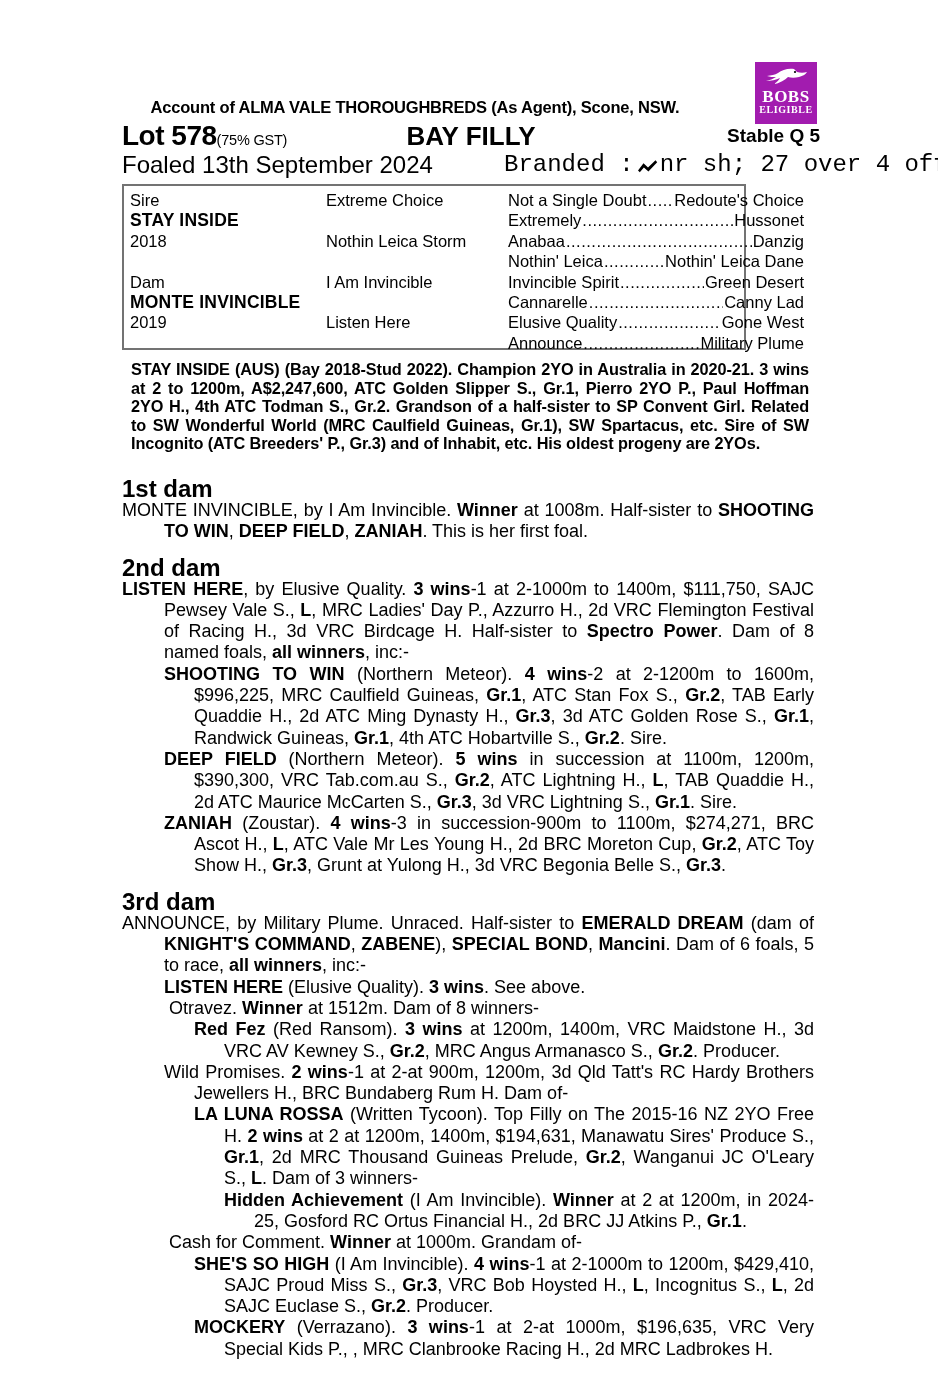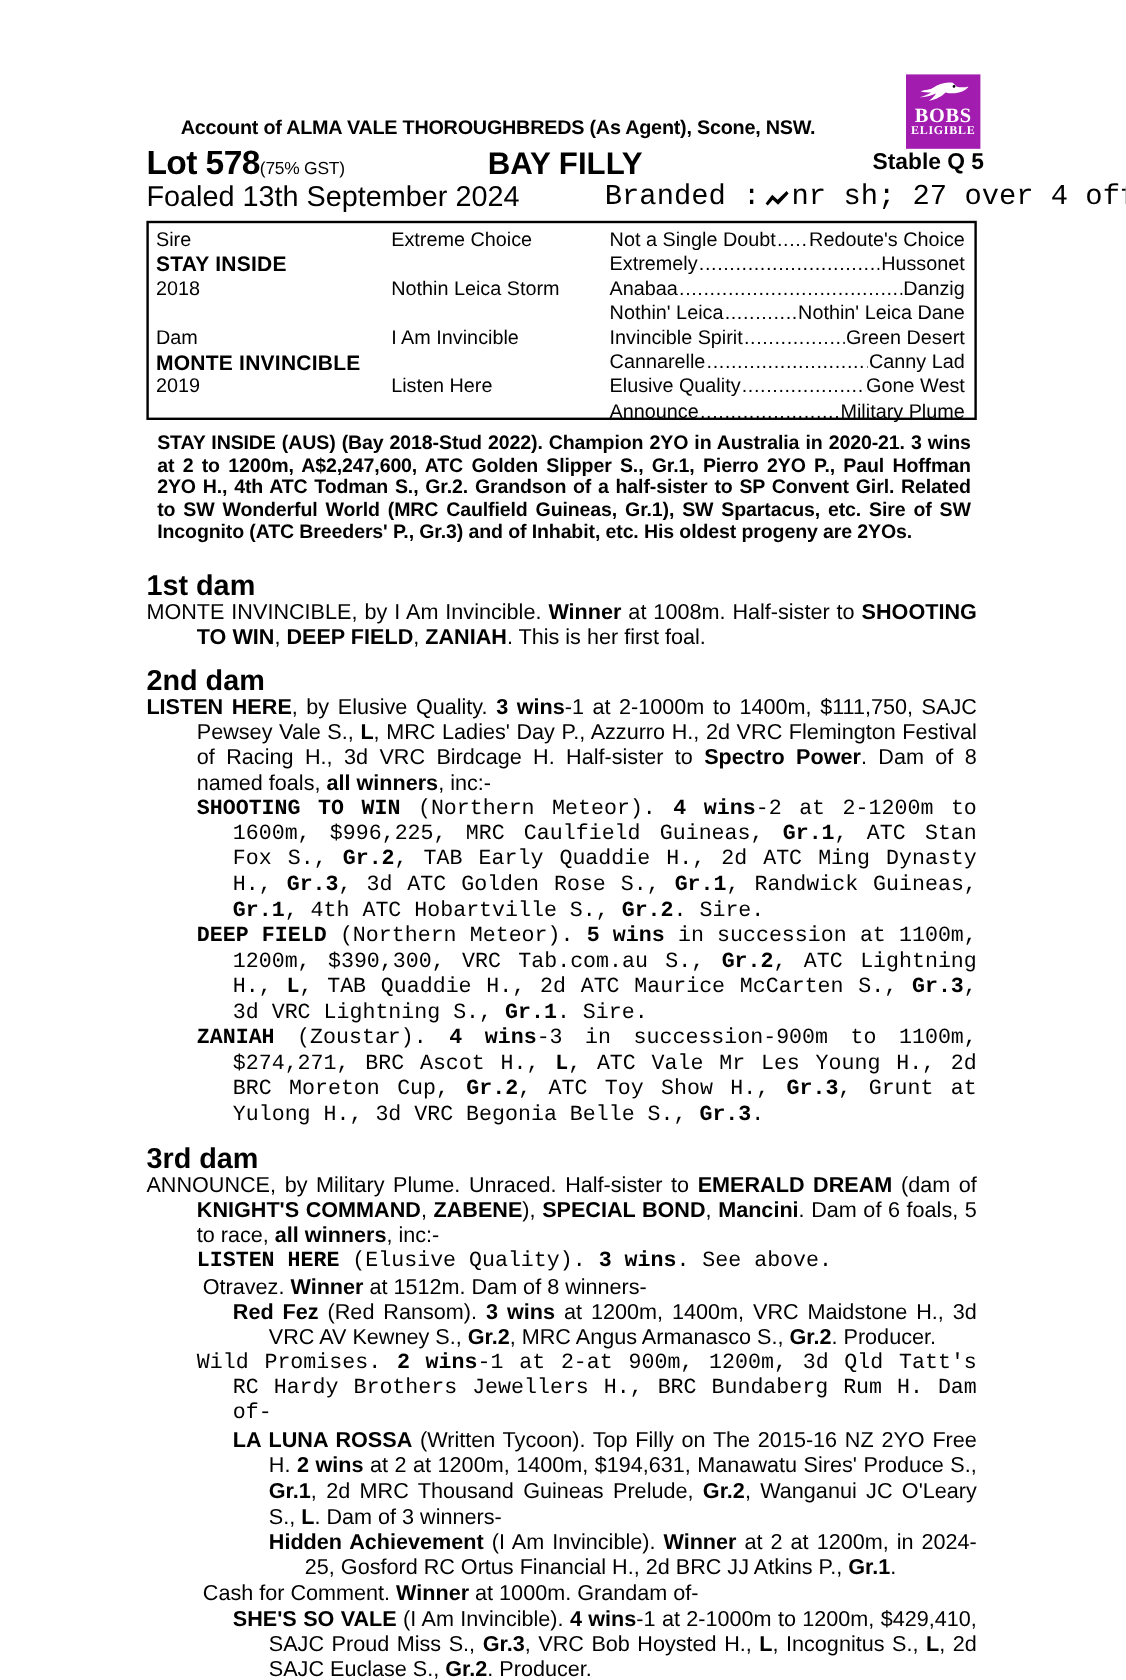--- a/index.html
+++ b/index.html
@@ -139,23 +139,23 @@
     height: 14px;
     vertical-align: -2px;
     margin: 0 2px 0 3px;
   }
 
   
   .ped-table {
     position: absolute;
     left: 122px;
     top: 184px;
-    width: 692px;
+    width: 624px;
     height: 166px;
-    border: 2px solid #000000;
+    border: 2px solid #737373;
     box-sizing: border-box;
   }
   .ped-inner {
     position: relative;
     width: 100%;
     height: 100%;
     padding: 3px 6px 0 6px;
     box-sizing: border-box;
   }
   .ped-col {
@@ -225,21 +225,21 @@
   .entry {
     font-size: 18px;
     line-height: 21.3px;
     text-align: justify;
     text-align-last: left;
     margin: 0;
     text-indent: 0;
   }
   .i0 { padding-left: 0px;   text-indent: 0px; margin-left: 47px; }
   .i0h { padding-left: 42px; text-indent: -42px; }
-  .i1 { padding-left: 72px;  text-indent: -30px; font-family: Liberation Mono, monospace; }
+  .i1 { padding-left: 72px;  text-indent: -30px; }
   .i2 { padding-left: 102px; text-indent: -30px; }
   .i3 { padding-left: 132px; text-indent: -30px; }
 
   b { font-weight: bold; }
 </style>
 </head>
 <body>
 
 <div class="page">
 
@@ -350,17 +350,17 @@
       <div class="entry i1"><b>ZANIAH</b> (Zoustar). <b>4 wins</b>-3 in succession-900m to 1100m, $274,271, BRC Ascot H., <b>L</b>, ATC Vale Mr Les Young H., 2d BRC Moreton Cup, <b>Gr.2</b>, ATC Toy Show H., <b>Gr.3</b>, Grunt at Yulong H., 3d VRC Begonia Belle S., <b>Gr.3</b>.</div>
       <div class="dam-head">3rd dam</div>
       <div class="entry i0h">ANNOUNCE, by Military Plume. Unraced. Half-sister to <b>EMERALD DREAM</b> (dam of <b>KNIGHT'S COMMAND</b>, <b>ZABENE</b>), <b>SPECIAL BOND</b>, <b>Mancini</b>. Dam of 6 foals, 5 to race, <b>all winners</b>, inc:-</div>
       <div class="entry i1"><b>LISTEN HERE</b> (Elusive Quality). <b>3 wins</b>. See above.</div>
       <div class="entry i0">Otravez. <b>Winner</b> at 1512m. Dam of 8 winners-</div>
       <div class="entry i2"><b>Red Fez</b> (Red Ransom). <b>3 wins</b> at 1200m, 1400m, VRC Maidstone H., 3d VRC AV Kewney S., <b>Gr.2</b>, MRC Angus Armanasco S., <b>Gr.2</b>. Producer.</div>
       <div class="entry i1">Wild Promises. <b>2 wins</b>-1 at 2-at 900m, 1200m, 3d Qld Tatt's RC Hardy Brothers Jewellers H., BRC Bundaberg Rum H. Dam of-</div>
       <div class="entry i2"><b>LA LUNA ROSSA</b> (Written Tycoon). Top Filly on The 2015-16 NZ 2YO Free H. <b>2 wins</b> at 2 at 1200m, 1400m, $194,631, Manawatu Sires' Produce S., <b>Gr.1</b>, 2d MRC Thousand Guineas Prelude, <b>Gr.2</b>, Wanganui JC O'Leary S., <b>L</b>. Dam of 3 winners-</div>
       <div class="entry i3"><b>Hidden Achievement</b> (I Am Invincible). <b>Winner</b> at 2 at 1200m, in 2024-25, Gosford RC Ortus Financial H., 2d BRC JJ Atkins P., <b>Gr.1</b>.</div>
       <div class="entry i0">Cash for Comment. <b>Winner</b> at 1000m. Grandam of-</div>
-      <div class="entry i2"><b>SHE'S SO VALE</b> (I Am Invincible). <b>4 wins</b>-1 at 2-1000m to 1200m, $429,410, SAJC Proud Miss S., <b>Gr.3</b>, VRC Bob Hoysted H., <b>L</b>, Incognitus S., <b>L</b>, 2d SAJC Euclase S., <b>Gr.2</b>. Producer.</div>
+      <div class="entry i2"><b>SHE'S SO HIGH</b> (I Am Invincible). <b>4 wins</b>-1 at 2-1000m to 1200m, $429,410, SAJC Proud Miss S., <b>Gr.3</b>, VRC Bob Hoysted H., <b>L</b>, Incognitus S., <b>L</b>, 2d SAJC Euclase S., <b>Gr.2</b>. Producer.</div>
       <div class="entry i2"><b>MOCKERY</b> (Verrazano). <b>3 wins</b>-1 at 2-at 1000m, $196,635, VRC Very Special Kids P., , MRC Clanbrooke Racing H., 2d MRC Ladbrokes H.</div>
     </div>
 
 </div>
 
 </body></html>

